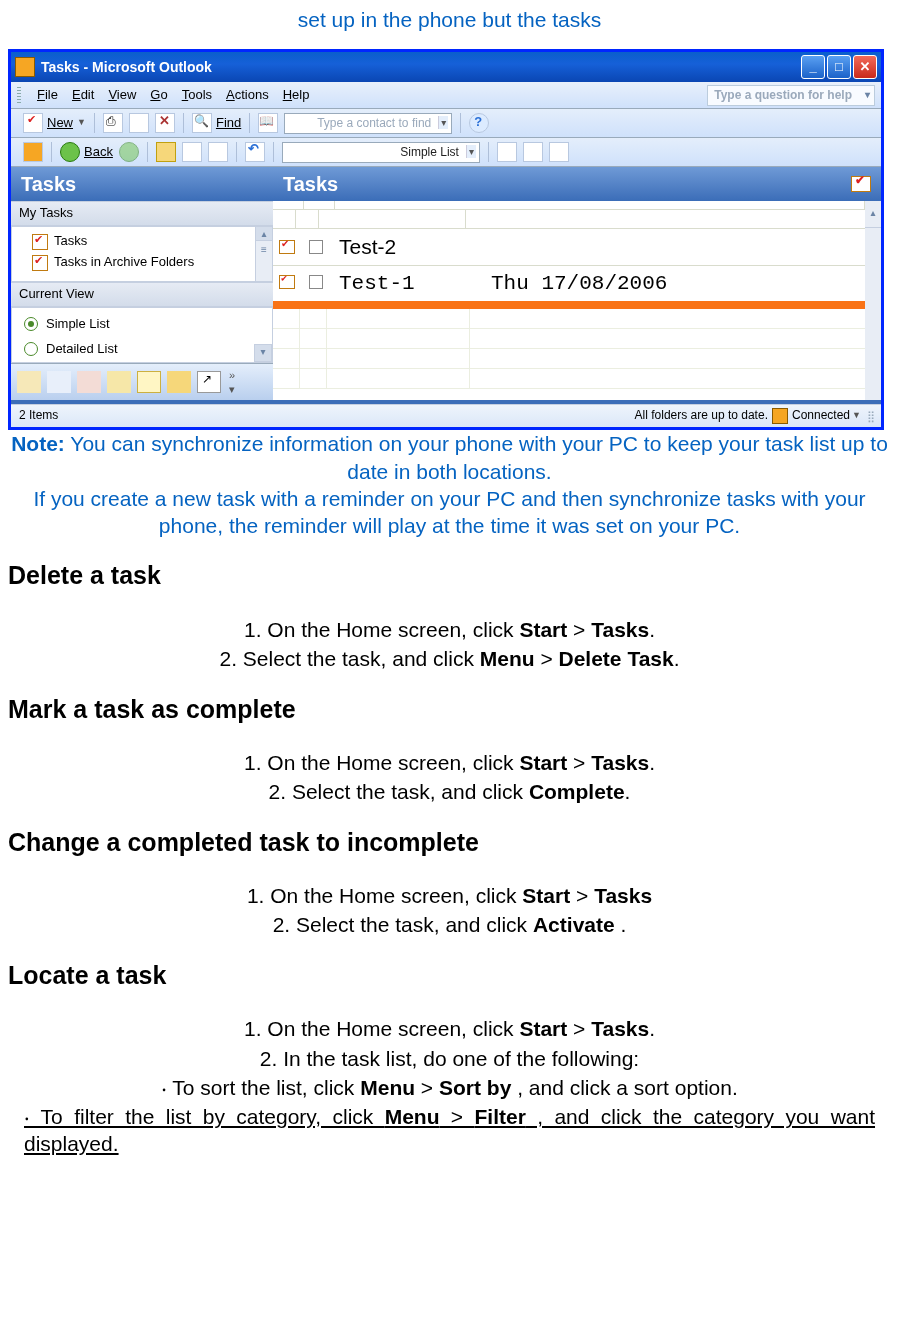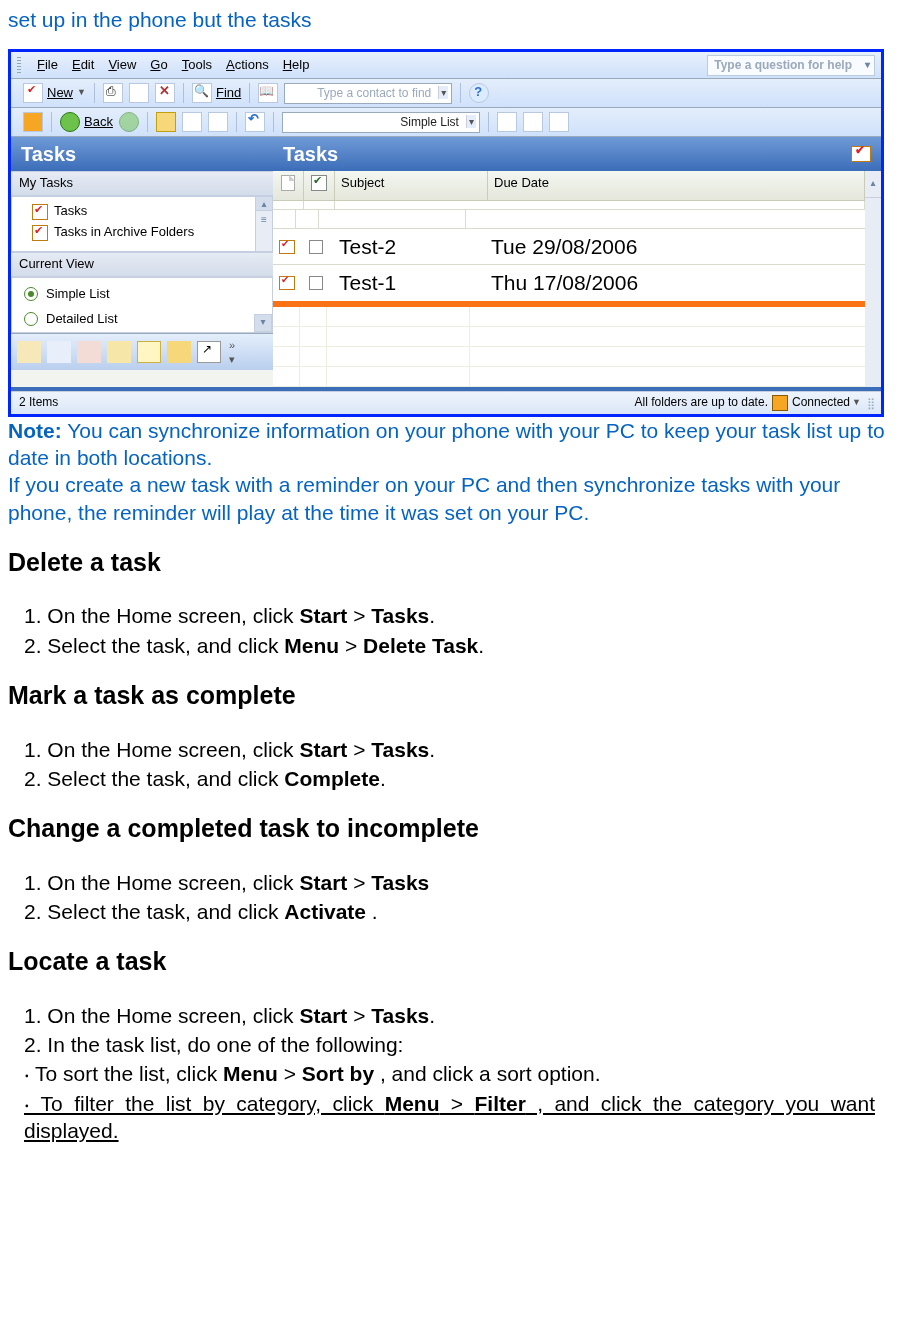--- a/index.html
+++ b/index.html
@@ -189,29 +189,38 @@
     border-top:1px solid #c5cfe0;
   }
   .statusbar .spacer{flex:1;}
   .status-icon{ width:14px; height:14px; background:#f6a623; border:1px solid #8a5a00; display:inline-block; margin:0 4px;}
   .statusbar .dd{font-size:9px; color:#555; margin-left:2px;}
   .statusbar .grip-corner{ margin-left:6px; color:#9ab; font-size:11px; letter-spacing:-2px;}
   .chkmark{display:inline-block;width:14px;height:14px;border:1px solid #888;background:#fff;position:relative;}
   .chkmark::after{content:"✔";position:absolute;left:1px;top:-3px;font-size:11px;color:#2a6a2a;}
   .doc-icon{display:inline-block;width:12px;height:14px;background:#fff;border:1px solid #aaa;position:relative;}
   .doc-icon::after{content:"";position:absolute;right:-1px;top:-1px;border:3px solid transparent;border-left-color:#ccc;border-bottom-color:#ccc;}
-  p{margin:0;}
+  p{margin:0;text-align:center;}
 </style>
 </head>
 <body>
 
 <p class="blue-text">set up in the phone but the tasks</p>
 
 <div class="screenshot-wrap">
 
+  <div class="titlebar">
+    <span class="title-icon"></span>
+    <span>Tasks - Microsoft Outlook</span>
+    <div class="win-buttons">
+      <div class="win-btn">_</div>
+      <div class="win-btn">□</div>
+      <div class="win-btn close">✕</div>
+    </div>
+  </div>
 
   <div class="menubar">
     <span class="grip"></span>
     <span class="mitem"><u>F</u>ile</span>
     <span class="mitem"><u>E</u>dit</span>
     <span class="mitem"><u>V</u>iew</span>
     <span class="mitem"><u>G</u>o</span>
     <span class="mitem"><u>T</u>ools</span>
     <span class="mitem"><u>A</u>ctions</span>
     <span class="mitem"><u>H</u>elp</span>
@@ -300,46 +309,39 @@
       </div>
     </div>
 
     <div class="right-pane">
       <div class="right-header">
         <span>Tasks</span>
         <span class="hdr-task-icon"></span>
       </div>
       <div style="display:flex; flex:1;">
         <div style="flex:1;">
-          <div class="col-head">
-            <div class="ch icon"><span class="doc-icon"></span></div>
-            <div class="ch icon"><span class="chkmark"></span></div>
-            <div class="ch subj">Subject</div>
-            <div class="ch due">Due Date</div>
-          </div>
 
           <div class="add-row">
             <div class="cell iconcol"></div>
             <div class="cell iconcol"></div>
             <div class="cell due"></div>
           </div>
           <div class="spacer-row">
             <div class="c1"></div>
               <div class="c2"></div>
               <div class="c3"></div>
               <div class="c4"></div>
           </div>
 
           <div class="data-row">
             <div class="tc icon"><span class="mini-task-icon"></span></div>
             <div class="tc chk"><span class="mini-chk"></span></div>
             <div class="tc subj">Test-2</div>
-            <div class="tc due">Tue 29/08/2006</div>
           </div>
-          <div class="data-row" style="border-bottom:6px solid #f97316;">
+          <div class="data-row" style="border-bottom:8px solid #f97316;font-family:Liberation Mono, monospace;">
             <div class="tc icon"><span class="mini-task-icon"></span></div>
             <div class="tc chk"><span class="mini-chk"></span></div>
             <div class="tc subj">Test-1</div>
             <div class="tc due">Thu 17/08/2006</div>
           </div>
           <div class="grid-lines">
             <div class="grid-line">
                 <div class="g1"></div>
                 <div class="g2"></div>
                 <div class="g3"></div>

